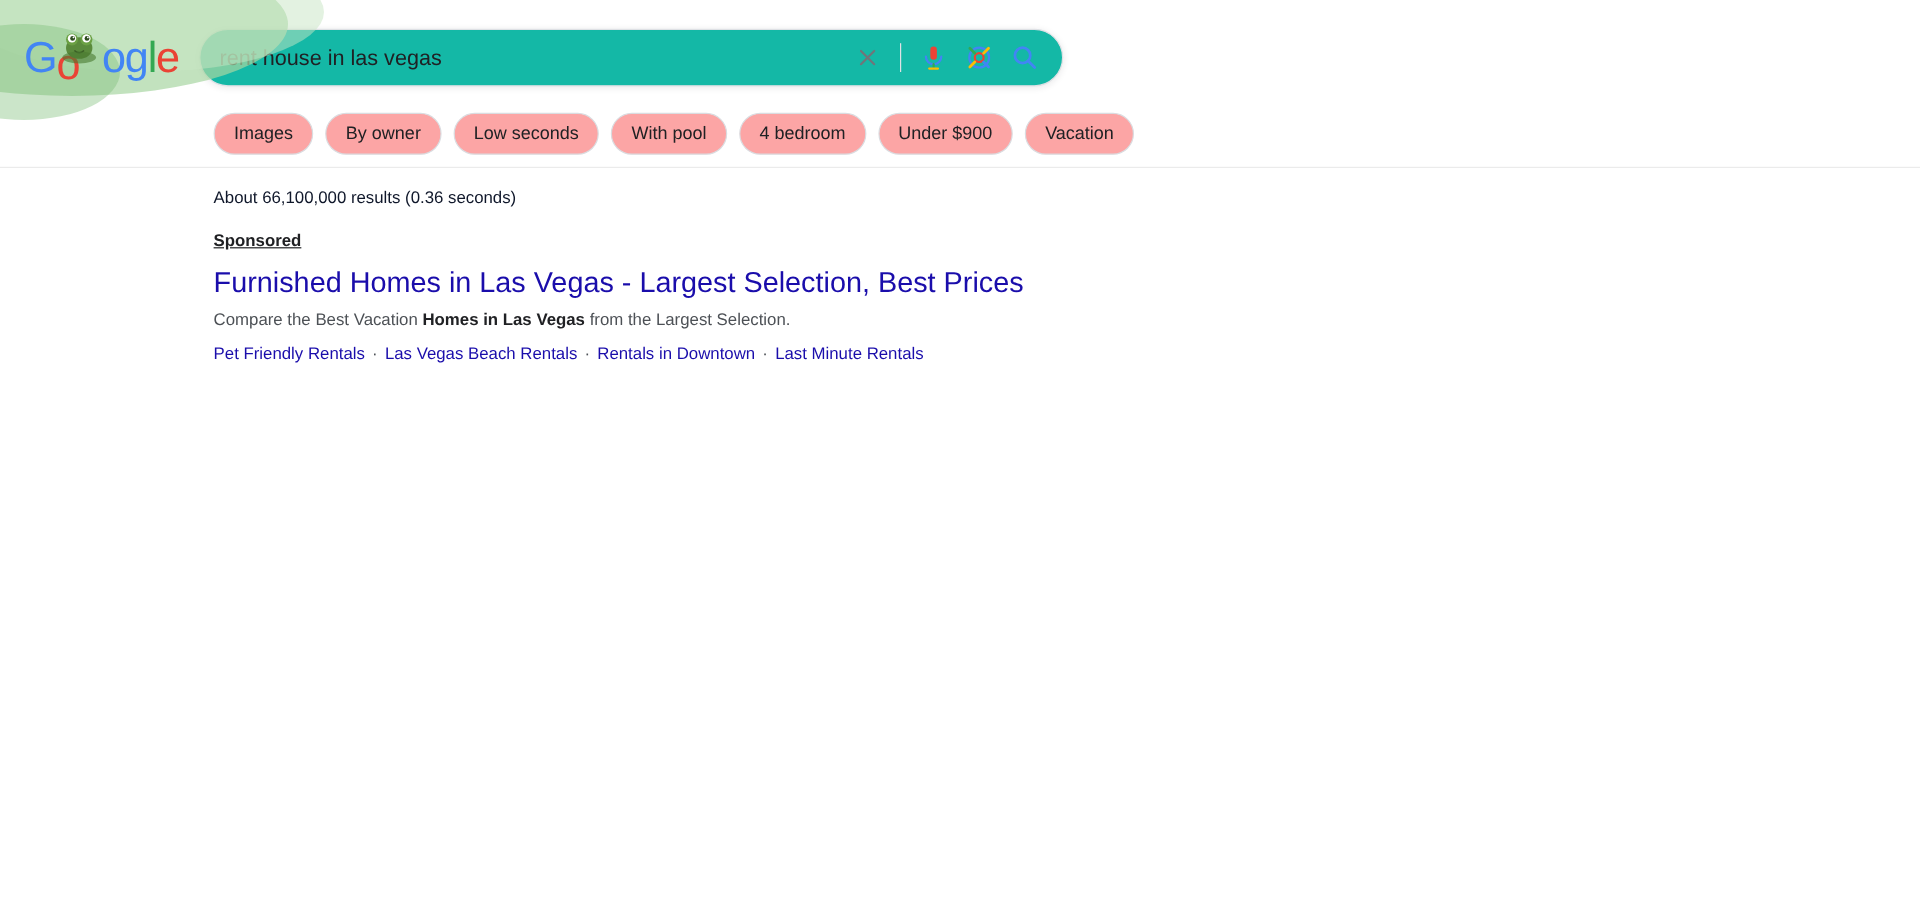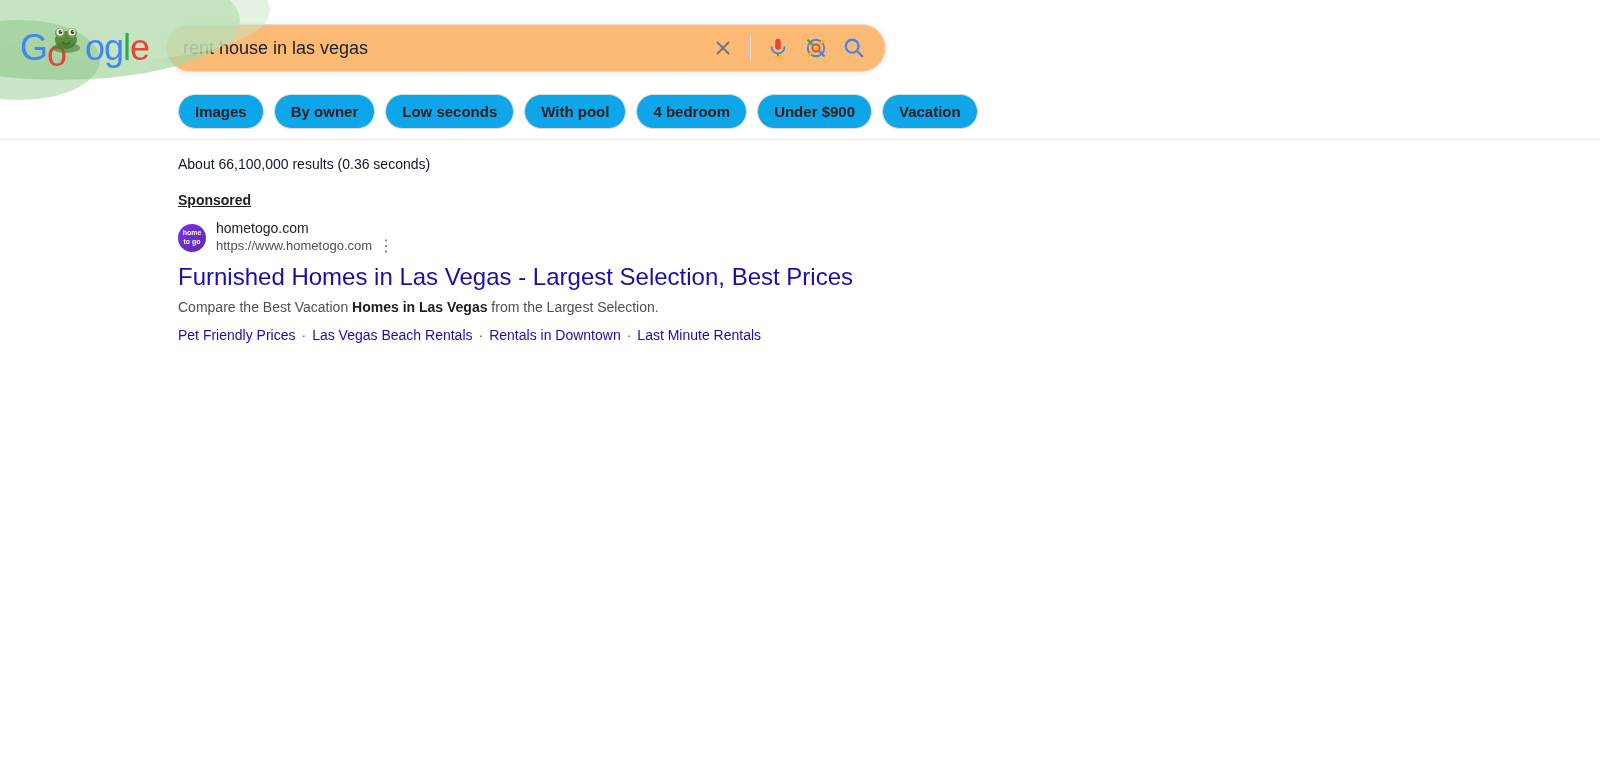--- a/index.html
+++ b/index.html
@@ -61,21 +61,21 @@
       max-width: 720px;
     }
 
     .search-bar {
       display: flex;
       align-items: center;
       border: 1px solid #dfe1e5;
       border-radius: 24px;
       padding: 8px 16px;
       gap: 8px;
-      background: #fdba74;
+      background: #14b8a6;
       box-shadow: 0 1px 6px rgba(32,33,36,0.1);
       height: 48px;
     }
 
     .search-input {
       flex: 1;
       border: none;
       outline: none;
       font-size: 18px;
       color: #202124;
@@ -113,23 +113,22 @@
     .chip {
       display: inline-flex;
       align-items: center;
       padding: 8px 16px;
       border: 1px solid #dadce0;
       border-radius: 20px;
       font-size: 15px;
       color: #202124;
       white-space: nowrap;
       cursor: pointer;
-      background: #0ea5e9;
+      background: #fca5a5;
       user-select: none;
-      font-weight: bold;
     }
 
     
     .results {
       padding: 16px 20px 20px 178px;
     }
 
     .results-count {
       font-size: 14px;
       color: #0f172a;
@@ -362,42 +361,29 @@
     <span>Vacation</span>
   </button>
 </div>
 
 <div class="results">
   <p class="results-count">About 66,100,000 results (0.36 seconds)</p>
 
   <p class="sponsored-label">Sponsored</p>
 
   <div class="ad-result">
-    <div class="ad-site-row">
-      <div class="ad-favicon">
-        <span style="white-space:pre; font-size:7px; line-height:1.2; text-align:center;">home
-to go</span>
-      </div>
-      <div class="ad-site-info">
-        <span class="ad-site-name">hometogo.com</span>
-        <div class="ad-site-url-row">
-          <span class="ad-site-url">https://www.hometogo.com</span>
-          <span class="three-dots">⋮</span>
-        </div>
-      </div>
-    </div>
 
     <a class="ad-title" href="#">Furnished Homes in Las Vegas - Largest Selection, Best Prices</a>
 
     <p class="ad-description">
       Compare the Best Vacation <strong>Homes in Las Vegas</strong> from the Largest Selection.
     </p>
 
     <div class="ad-links">
-      <a class="ad-link" href="#">Pet Friendly Prices</a>
+      <a class="ad-link" href="#">Pet Friendly Rentals</a>
       <span class="ad-link-sep">·</span>
       <a class="ad-link" href="#">Las Vegas Beach Rentals</a>
       <span class="ad-link-sep">·</span>
       <a class="ad-link" href="#">Rentals in Downtown</a>
       <span class="ad-link-sep">·</span>
       <a class="ad-link" href="#">Last Minute Rentals</a>
     </div>
   </div>
 </div>
 

